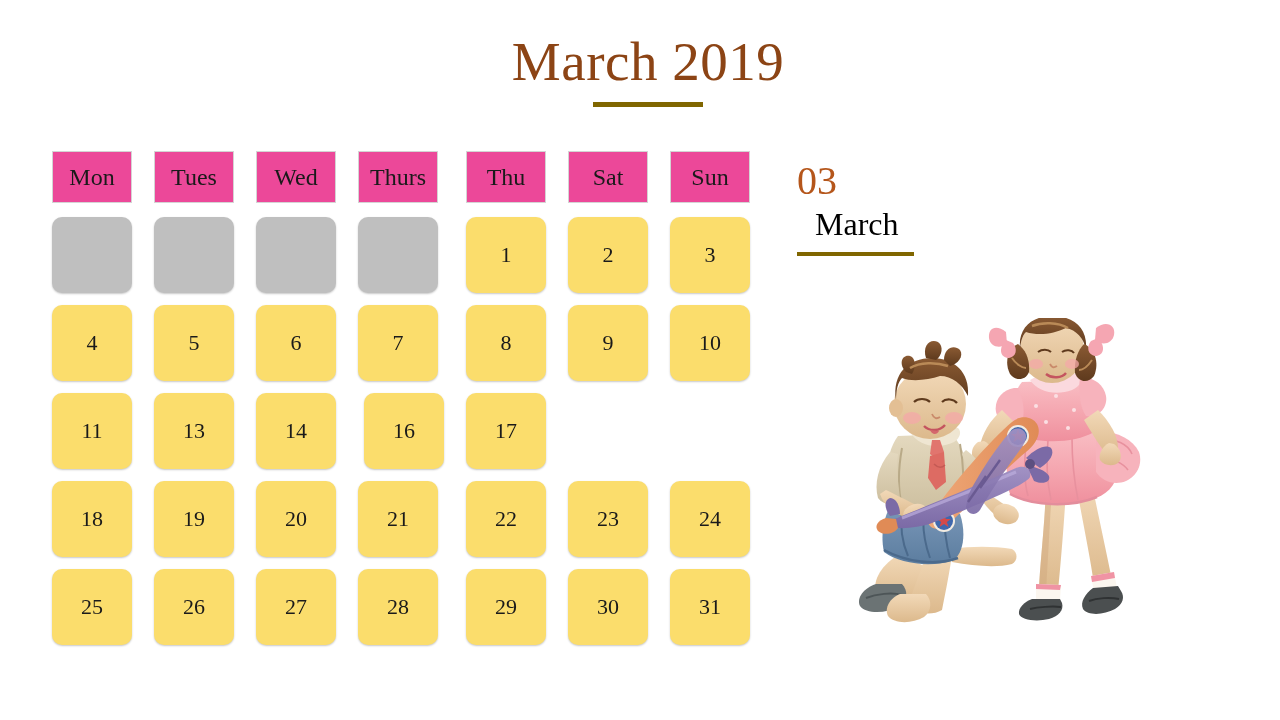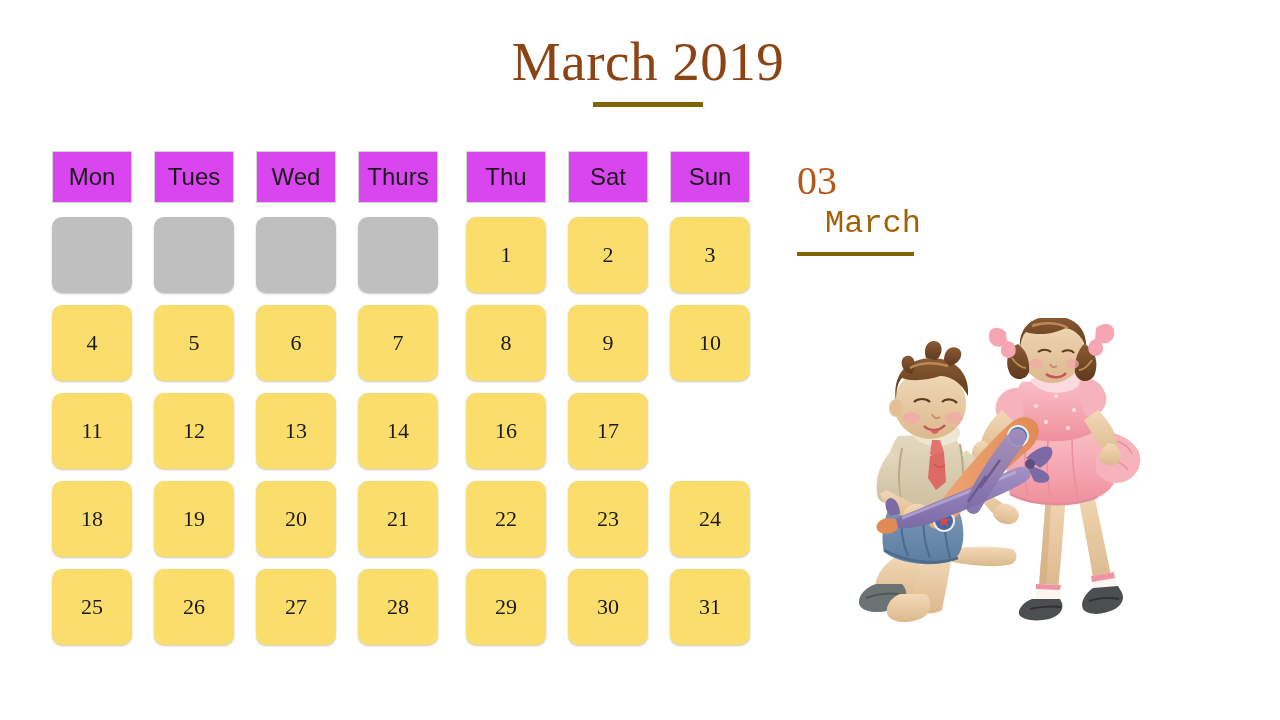--- a/index.html
+++ b/index.html
@@ -58,29 +58,29 @@
     flex: 0 0 80px;
   }
   
   .col-cell.gap-after {
     margin-right: 28px;
   }
   .col-cell:last-child { margin-right: 0; }
 
   .day-head {
     height: 52px;
-    background: #d946ef;
+    background: #ec4899;
     border: 1px solid #d4d4d4;
     box-sizing: border-box;
     display: flex;
     align-items: center;
     justify-content: center;
     font-size: 24px;
     color: #1a1a1a;
-    font-family: Liberation Sans, sans-serif;
+    font-family: Liberation Serif, serif;
   }
 
   .date-cell {
     height: 76px;
     border-radius: 10px;
     display: flex;
     align-items: center;
     justify-content: center;
     font-size: 22px;
     color: #1a1a1a;
@@ -106,23 +106,23 @@
   }
   .side-day {
     font-size: 40px;
     line-height: 46px;
     color: #b5561b;
     font-family: "Liberation Serif", "DejaVu Serif", serif;
   }
   .side-month {
     font-size: 32px;
     line-height: 40px;
-    color: #a16207;
-    font-family: Liberation Mono, monospace;
-    margin-left: 28px;
+    color: #000000;
+    font-family: Liberation Serif, serif;
+    margin-left: 18px;
   }
   .side-rule {
     width: 117px;
     height: 4px;
     background: #806600;
     margin-top: 8px;
   }
 
   
   .illustration {
@@ -211,23 +211,20 @@
         <div class="col-cell">
           <div class="date-cell filled">9</div>
         </div>
         <div class="col-cell">
           <div class="date-cell filled">10</div>
         </div>
       </div>
       <div class="cal-row">
         <div class="col-cell">
           <div class="date-cell filled">11</div>
-        </div>
-        <div class="col-cell">
-          <div class="date-cell filled">12</div>
         </div>
         <div class="col-cell">
           <div class="date-cell filled">13</div>
         </div>
         <div class="col-cell gap-after">
           <div class="date-cell filled">14</div>
         </div>
         <div class="col-cell">
           <div class="date-cell filled">16</div>
         </div>

